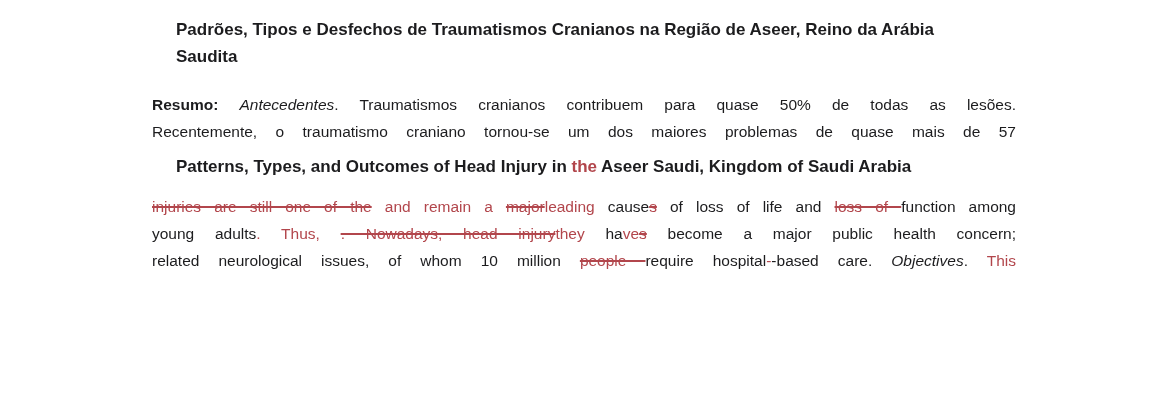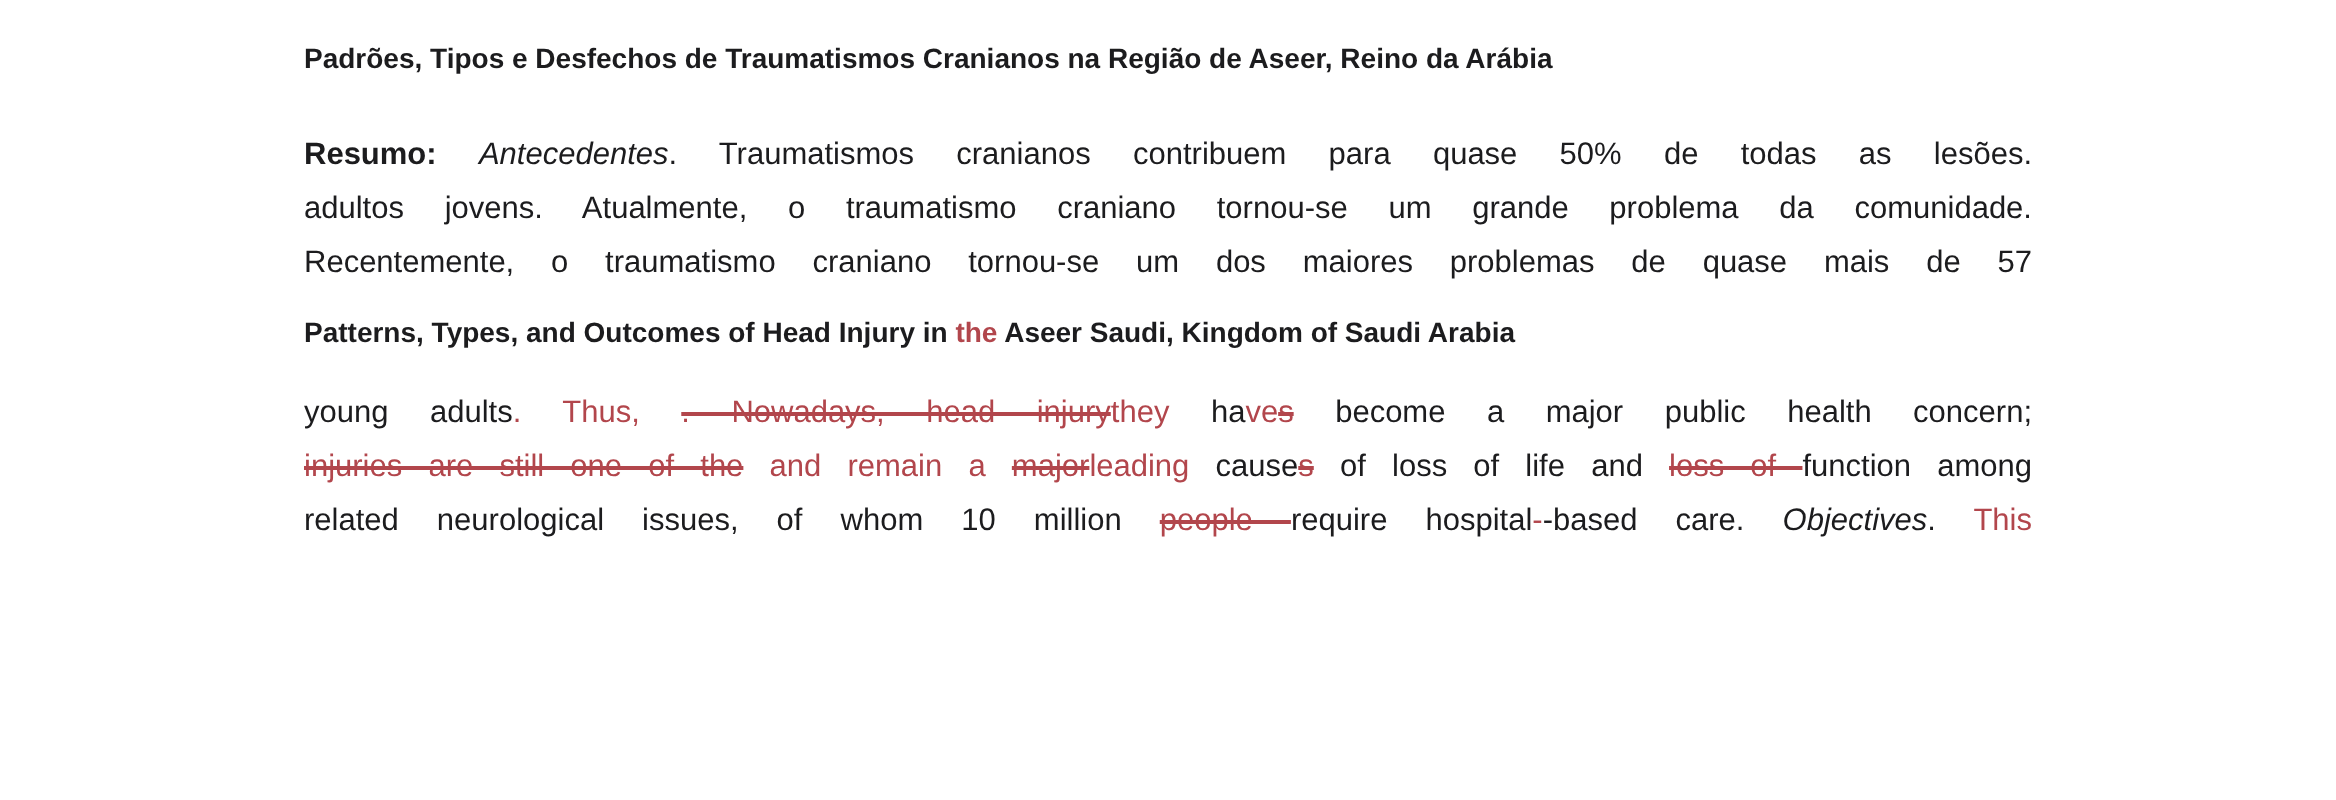--- a/index.html
+++ b/index.html
@@ -22,21 +22,21 @@
     padding: 16px 152px 0 152px;
     background: #ffffff;
   }
   .block { width: 864px; }
   .line {
     height: 27px;
     line-height: 27px;
     overflow: hidden;
   }
   
-  .title { font-size: 14px; font-weight: 700; }
+  .title { font-size: 17px; font-weight: 700; margin-left: 24px; }
   .title .line { text-align: left; }
   
   .para { font-size: 15.5px; }
   .para .line { text-align: justify; text-align-last: justify; }
 
   .title-pt { margin-bottom: 21px; }
   .title-en { margin-top: 8px; margin-bottom: 13px; }
 
   .bold   { font-weight: 700; }
   .italic { font-style: italic; }
@@ -50,30 +50,30 @@
     text-decoration: line-through;
     text-decoration-thickness: 1.5px;
   }
 </style>
 </head>
 <body style="--accent: #B2464C; color: rgb(28, 28, 30); background: rgb(255, 255, 255);">
 
 <div class="page">
   <div class="block title title-pt">
       <div class="line"><span class="bold">Padrões, Tipos e Desfechos de Traumatismos Cranianos na Região de Aseer, Reino da Arábia</span></div>
+      <div class="line"><span class="bold">Saudita</span></div>
     </div>
 
   <div class="block para resumo">
       <div class="line"><span class="bold">Resumo: </span><span class="italic">Antecedentes</span><span>. Traumatismos cranianos contribuem para quase 50% de todas as lesões.</span></div>
-      <div class="line"><span>adultos jovens. Atualmente, o traumatismo craniano tornou-se um grande problema da comunidade.</span></div>
       <div class="line"><span>Recentemente, o traumatismo craniano tornou-se um dos maiores problemas de quase mais de 57</span></div>
     </div>
 
   <div class="block title title-en">
       <div class="line"><span class="bold">Patterns, Types, and Outcomes of Head Injury in </span><span class="bold ins">the </span><span class="bold">Aseer Saudi, Kingdom of Saudi Arabia</span></div>
     </div>
 
   <div class="block para abstract">
+      <div class="line"><span class="del">injuries are still one of the</span><span class="ins"> and remain a </span><span class="del"> major</span><span class="ins">leading</span><span> cause</span><span class="del">s</span><span> of loss of life and </span><span class="del">loss of </span><span>function among</span></div>
       <div class="line"><span>young adults</span><span class="ins">. Thus, </span><span class="del">. Nowadays, head injury</span><span class="ins">they</span><span> ha</span><span class="ins">ve</span><span class="del">s</span><span> become a major public health concern;</span></div>
-      <div class="line"><span class="del">injuries are still one of the</span><span class="ins"> and remain a </span><span class="del"> major</span><span class="ins">leading</span><span> cause</span><span class="del">s</span><span> of loss of life and </span><span class="del">loss of </span><span>function among</span></div>
       <div class="line"><span>related neurological issues, of whom 10 million </span><span class="del">people </span><span>require hospital</span><span class="ins">-</span><span>-based care. </span><span class="italic">Objectives</span><span>. </span><span class="ins">This</span></div>
     </div>
 </div>
 
 </body></html>

